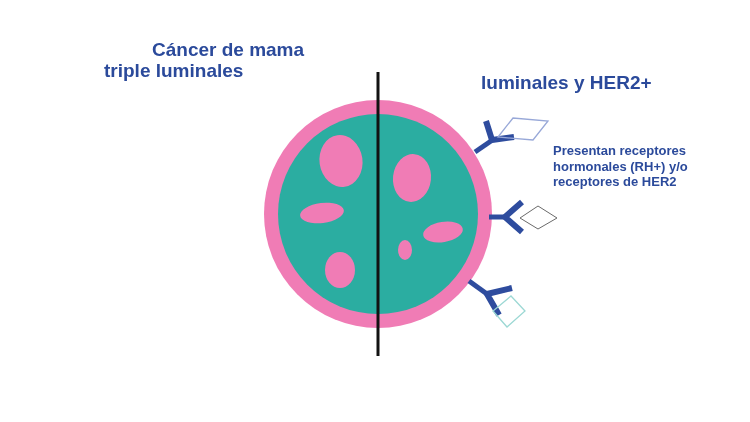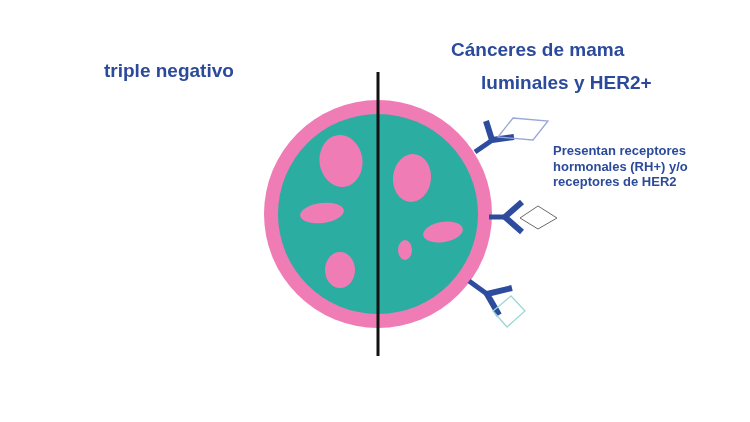--- a/index.html
+++ b/index.html
@@ -26,23 +26,23 @@
   }
   .left-desc  { left: 38px;  top: 186px; width: 212px; }
   .right-desc { left: 553px; top: 143px; width: 156px; }
   #cell-svg { position: absolute; left: 0; top: 0; }
 </style>
 </head>
 <body>
 
 <div class="canvas">
 
-  <div class="title-line blue-text" style="left:104px; top:60px;">triple negativo</div>
+  <div class="title-line blue-text" style="left:152px; top:39px;">Cáncer de mama</div>
+  <div class="title-line blue-text" style="left:104px; top:60px;">triple luminales</div>
 
-  <div class="title-line blue-text" style="left:451px; top:39px;">Cánceres de mama</div>
   <div class="title-line blue-text" style="left:481px; top:60px;margin-top:12px;">luminales y HER2+</div>
 
 
   <div class="desc right-desc blue-text">Presentan receptores
 hormonales (RH+) y/o
 receptores de HER2</div>
 
   <svg id="cell-svg" width="750" height="422" viewBox="0 0 750 422">
 
     <circle cx="378" cy="214" r="114" fill="#F07CB5"></circle>

